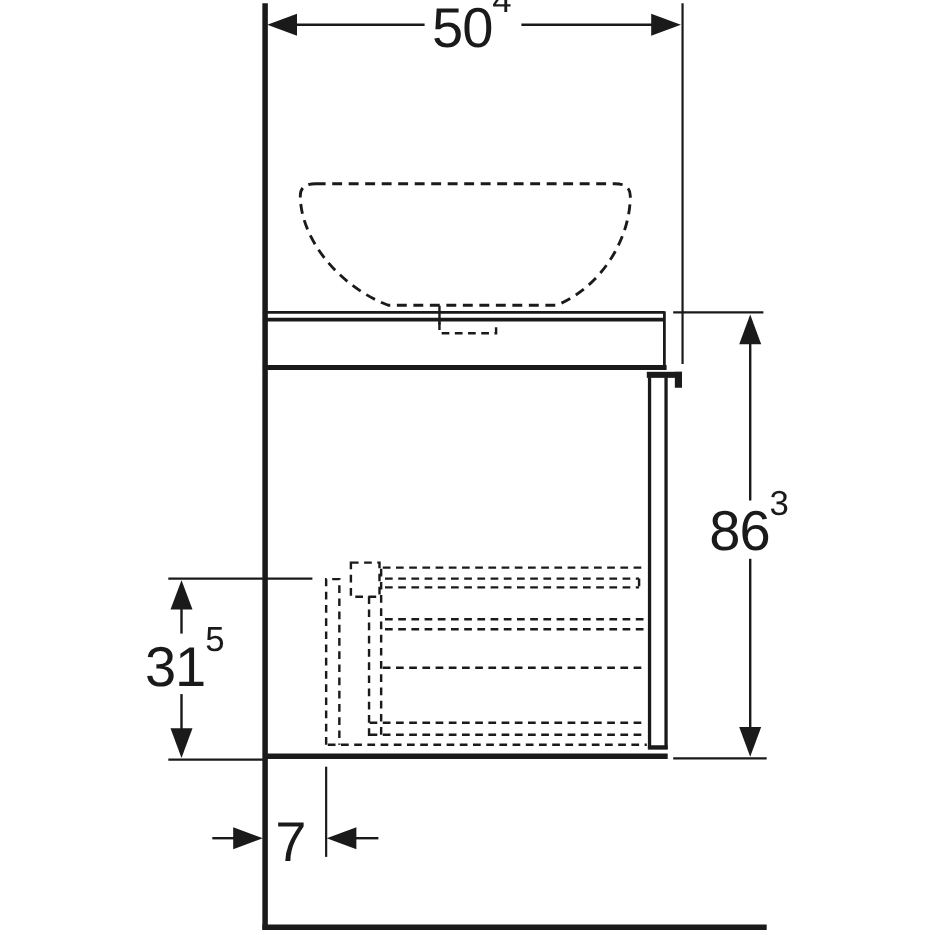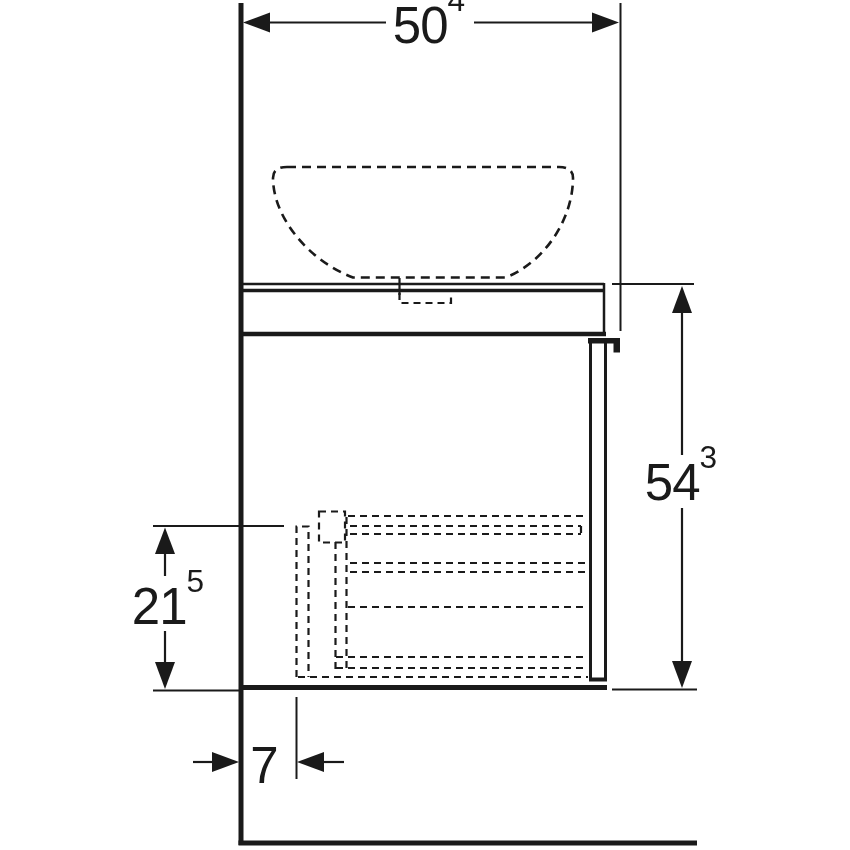--- a/index.html
+++ b/index.html
@@ -127,24 +127,24 @@
       <polygon class="fillink" points="239,762 212,752 212,772"></polygon>
       <polygon class="fillink" points="297,762 324,752 324,772"></polygon>
     </g>
   </svg>
 
   <div class="dim-label" style="left:369px;top:-1px;width:120px;">
     <span>50</span><sup>4</sup>
   </div>
 
   <div class="dim-label" style="left:621px;top:456px;width:120px;">
-    <span>54</span><sup>3</sup>
+    <span>86</span><sup>3</sup>
   </div>
 
   <div class="dim-label" style="left:108px;top:580px;width:120px;">
-    <span>21</span><sup>5</sup>
+    <span>31</span><sup>5</sup>
   </div>
 
   <div class="dim-label" style="left:204px;top:740px;width:120px;">
     <span>7</span>
   </div>
 
 </div>
 
 </body></html>

